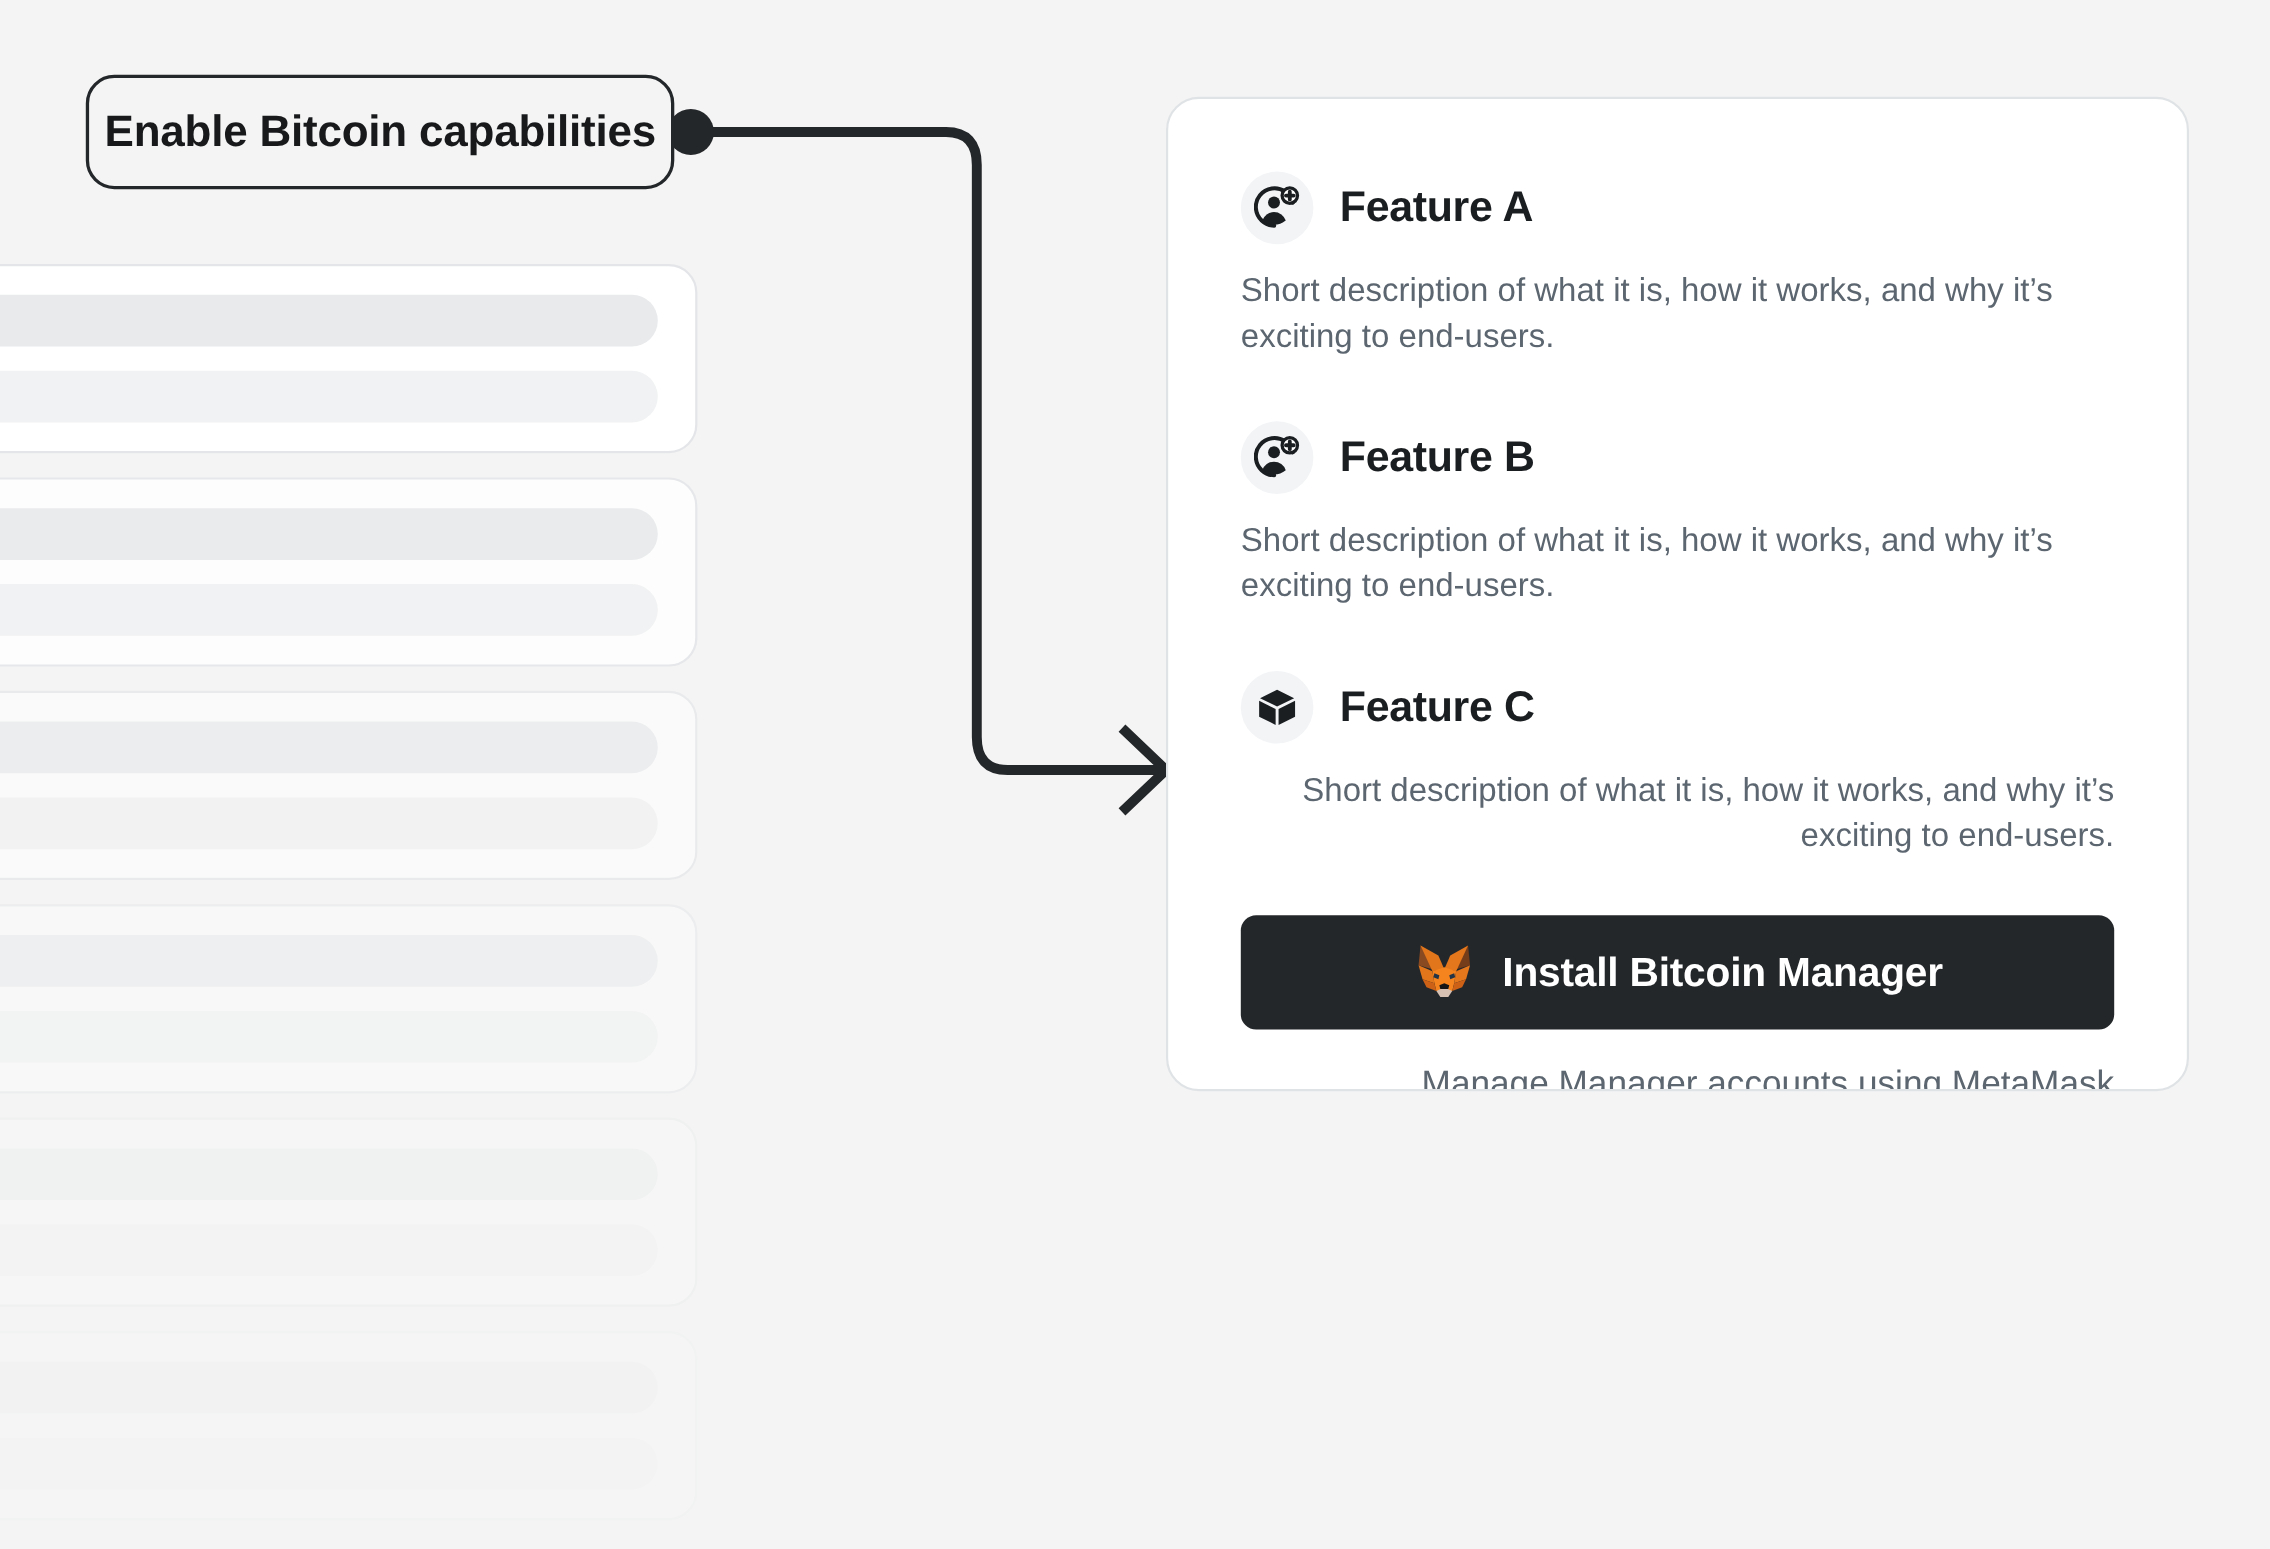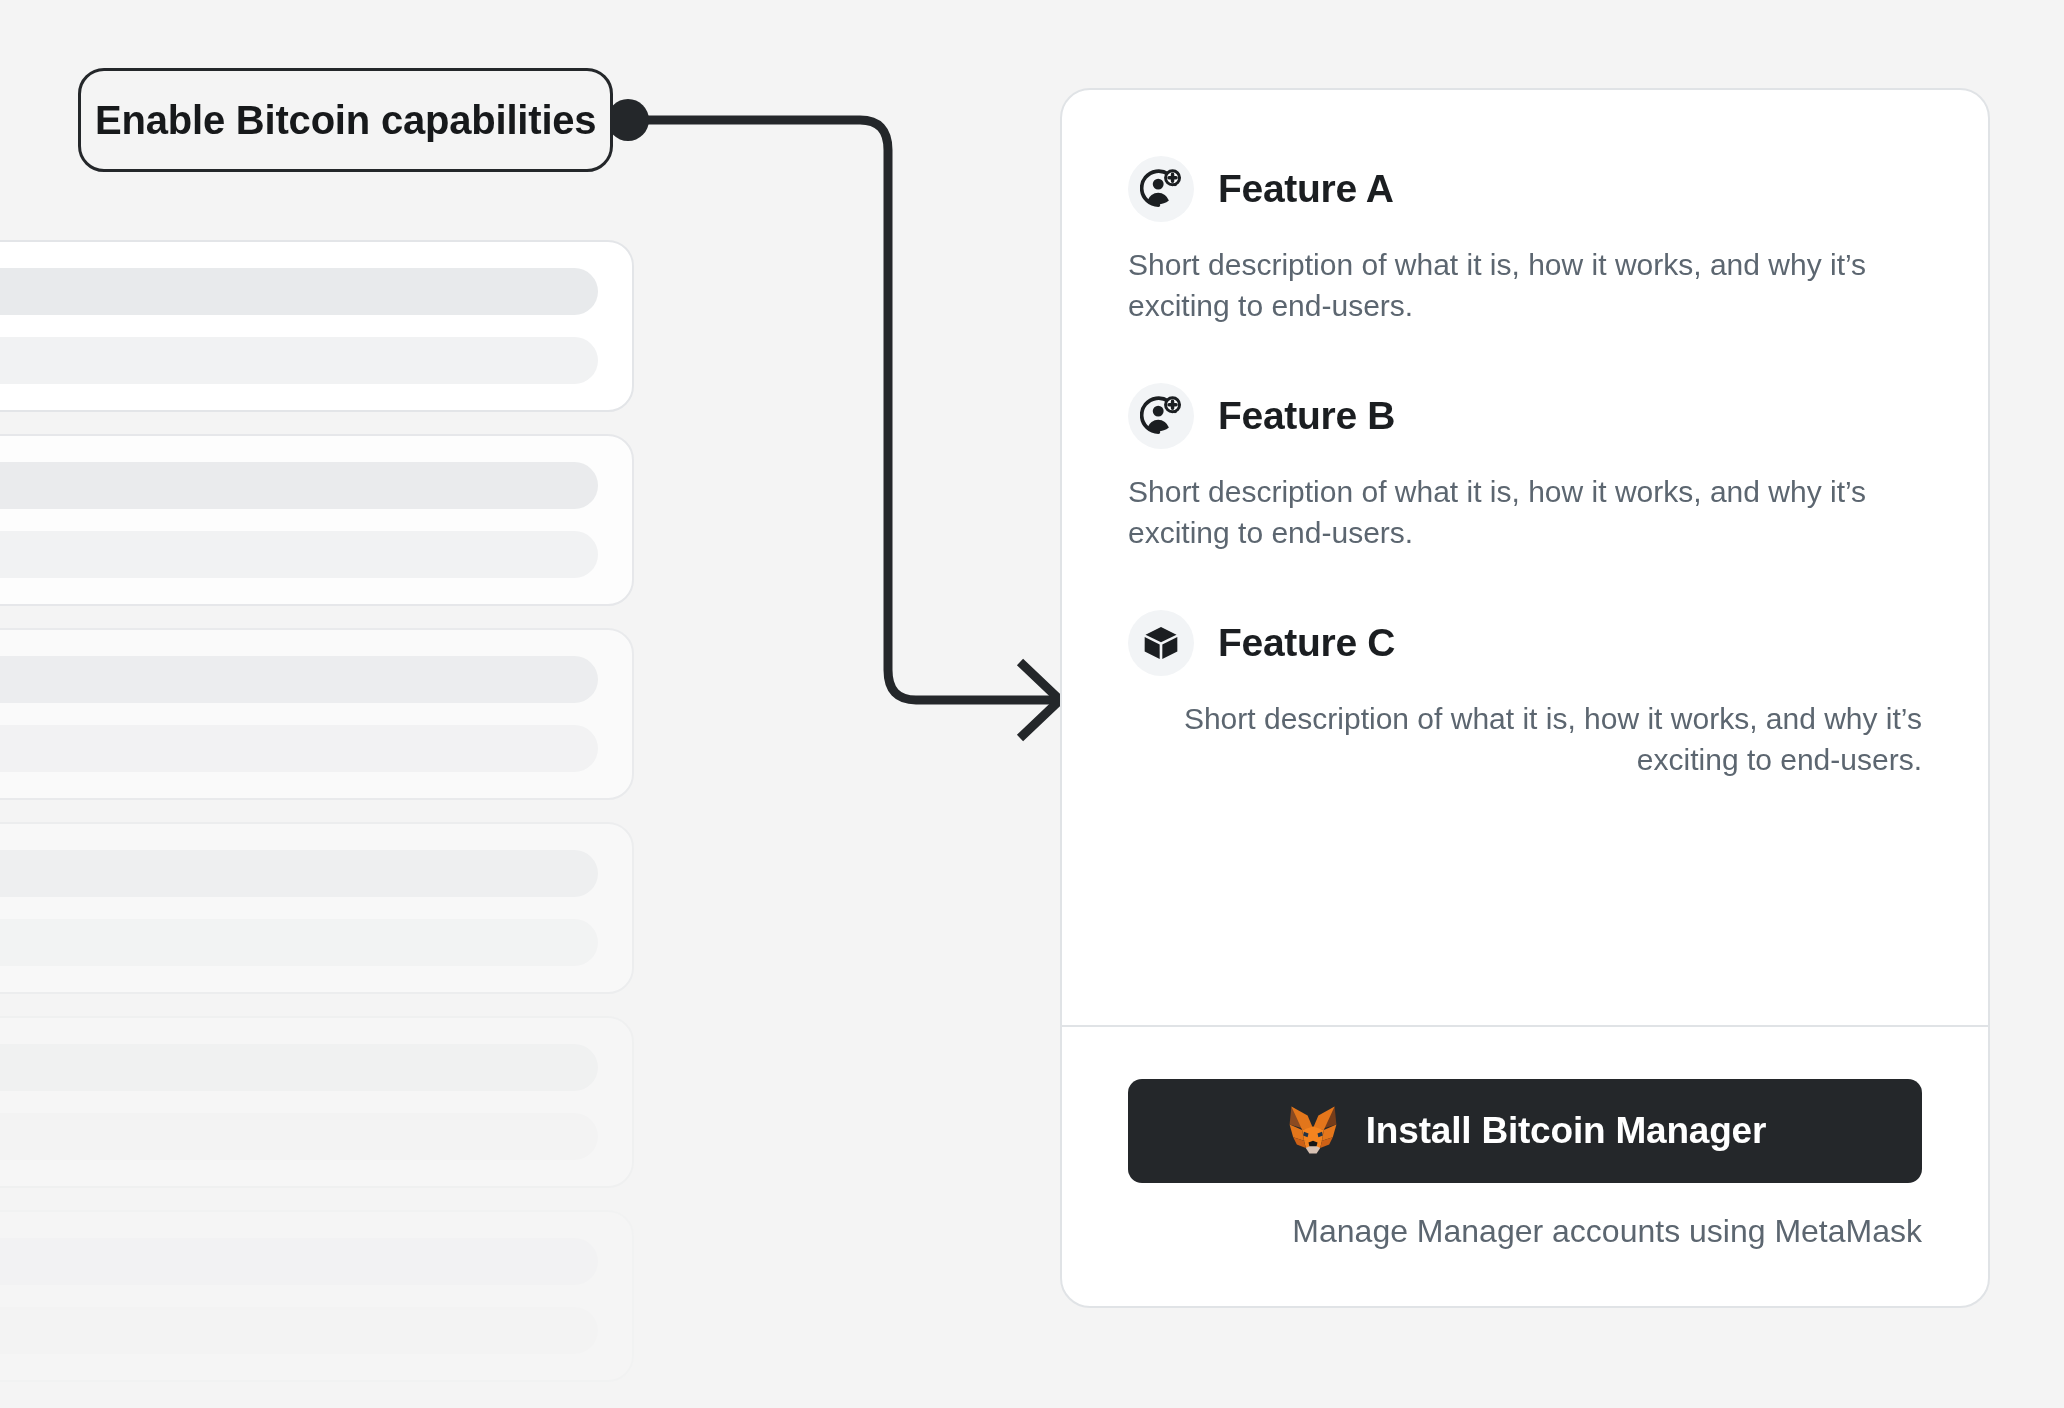--- a/index.html
+++ b/index.html
@@ -82,21 +82,21 @@
     letter-spacing: -0.2px;
     white-space: nowrap;
   }
 
   
   .feature-card {
     position: absolute;
     left: 1060px;
     top: 88px;
     width: 930px;
-    height: 1220px;
+    height: 904px;
     background: #ffffff;
     border: 2px solid #e0e3e6;
     border-radius: 30px;
     display: flex;
     flex-direction: column;
     overflow: hidden;
   }
 
   .features-body {
     flex: 1;

